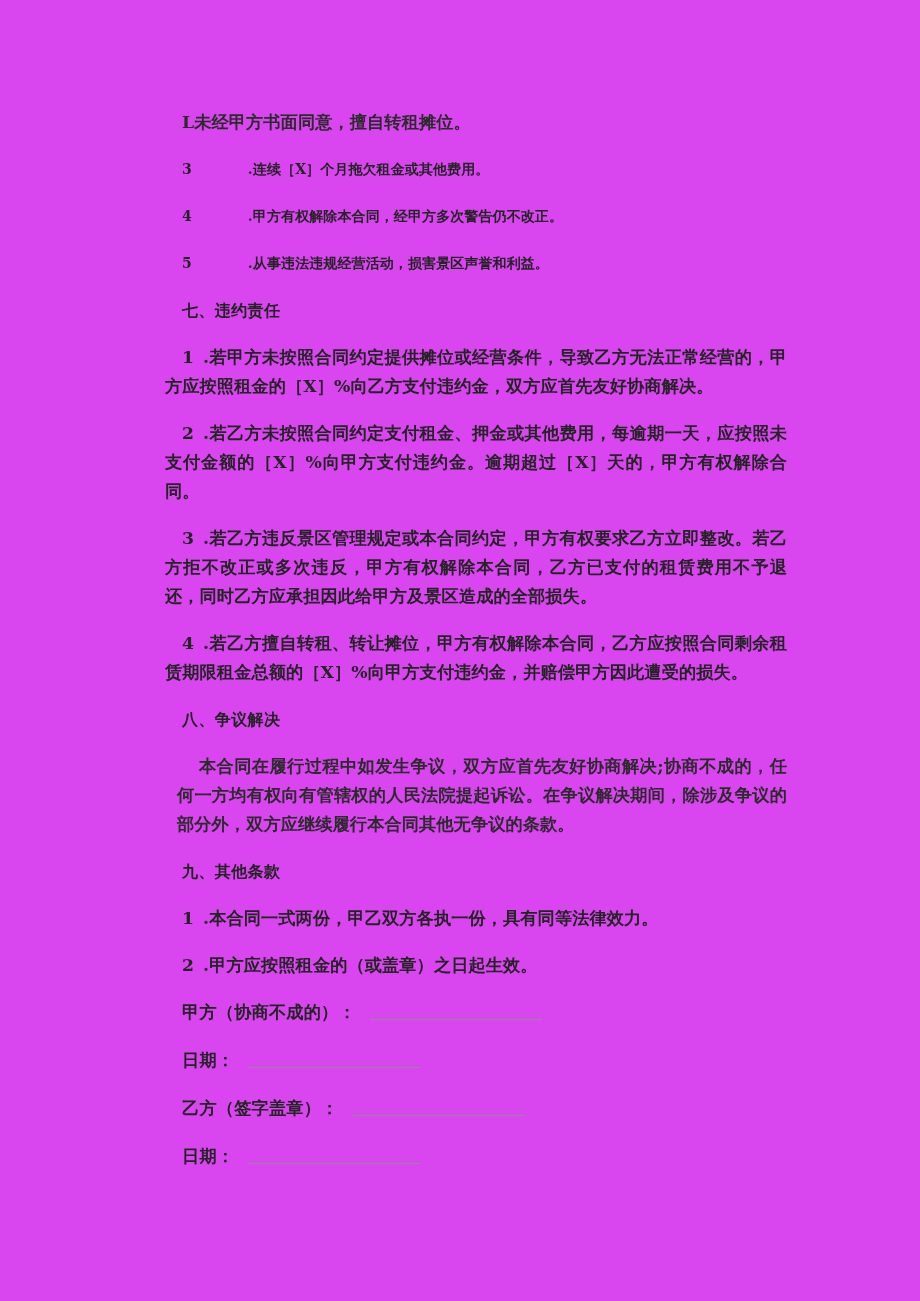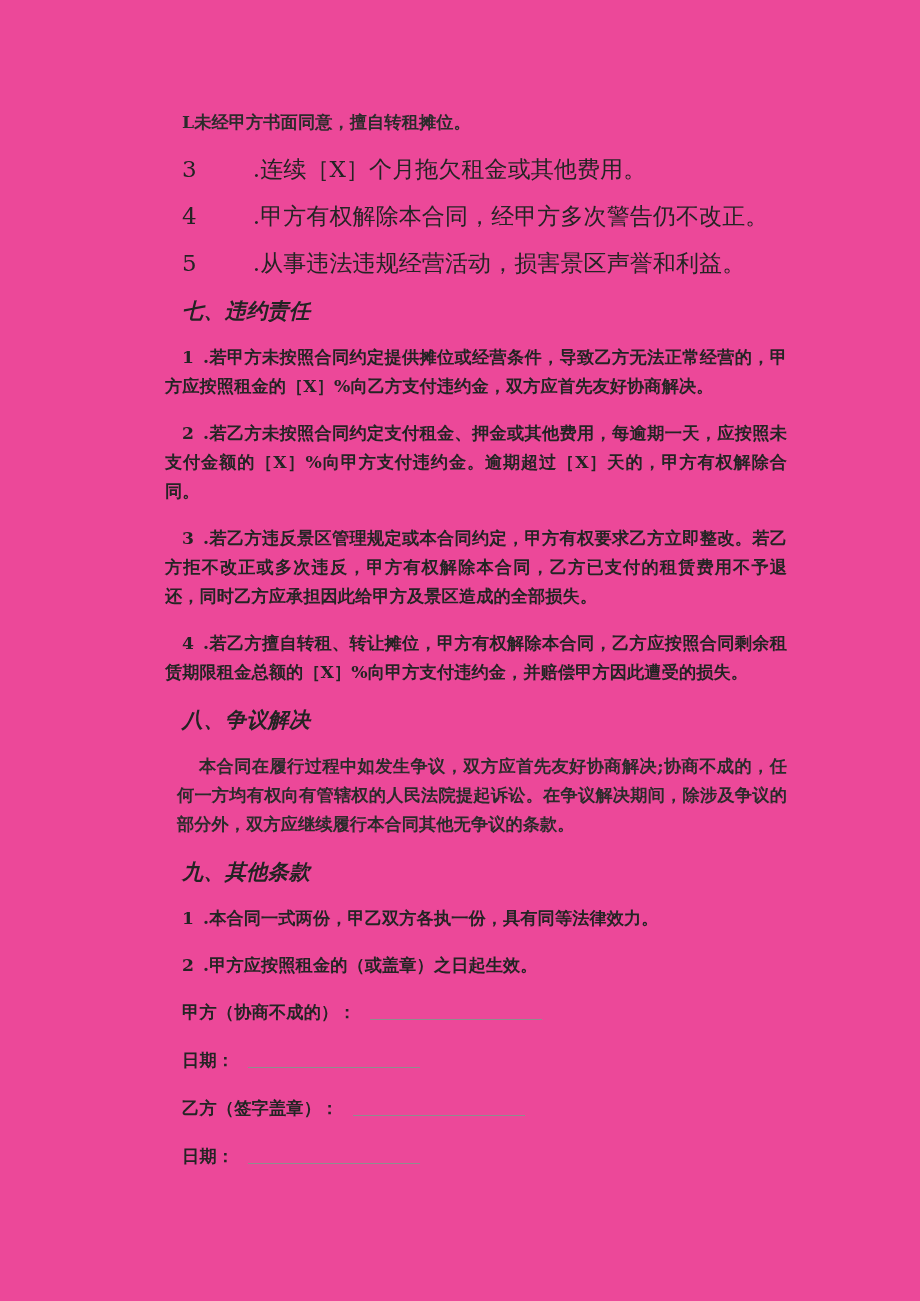--- a/index.html
+++ b/index.html
@@ -14,40 +14,39 @@
     font-family: "DejaVu Serif", "Liberation Serif", serif;
     color: #262626;
     overflow: hidden;
   }
 
   .page {
     position: absolute;
     left: 0; top: 0;
     width: 920px;
     height: 1301px;
-    background: #ec4899;
+    background: #d946ef;
   }
 
   .content {
     position: absolute;
     left: 165px;
     top: 108px;
     width: 622px;
   }
 
   
   .heading {
-    font-size: 21px;
+    font-size: 16px;
     line-height: 29px;
     margin: 0 0 18px 0;
     padding-left: 17px;
     color: #232323;
     font-weight: 600;
     letter-spacing: 0.4px;
-    font-style: italic;
   }
 
   
   .clause {
     font-size: 17.2px;
     line-height: 29px;
     margin: 0 0 18px 0;
     text-align: justify;
     text-justify: inter-ideograph;
     color: #242424;
@@ -57,25 +56,25 @@
   .clause .lead {
     padding-left: 17px;
   }
   .clause .num-gap-narrow {
     display: inline-block;
     width: 9px;
   }
 
   
   .clause-wide {
-    font-size: 23px;
+    font-size: 14px;
     line-height: 29px;
     margin: 0 0 18px 0;
     color: #242424;
-    font-weight: 400;
+    font-weight: 700;
     letter-spacing: 0.1px;
   }
   .clause-wide .lead {
     padding-left: 17px;
   }
   .clause-wide .num-gap-wide {
     display: inline-block;
     width: 56px;
   }
 

